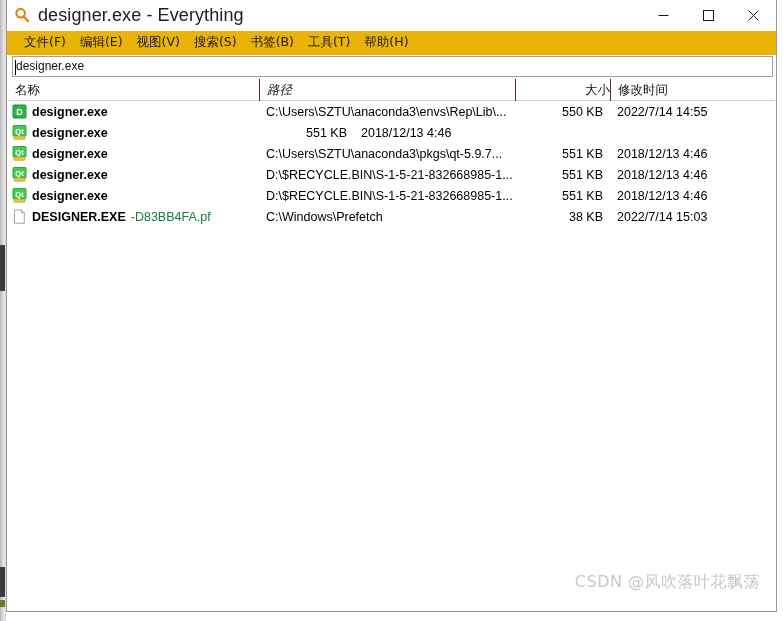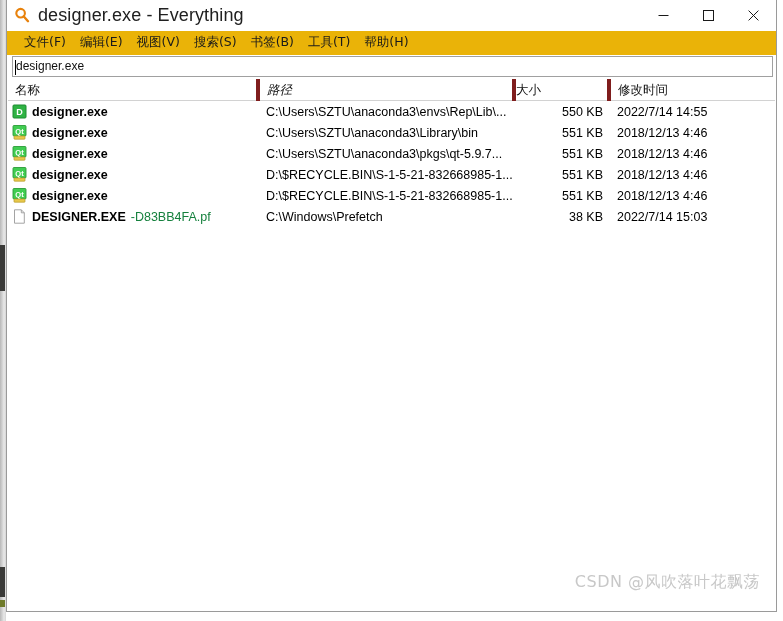--- a/index.html
+++ b/index.html
@@ -147,27 +147,27 @@
   .col {
     position: relative;
     height: 22px;
     display: flex;
     align-items: center;
     font-size: 12.5px;
     color: #101010;
     font-family: "DejaVu Sans", "Liberation Sans", sans-serif;
     white-space: nowrap;
     cursor: default;
-    border-right: 4px solid #7f1d1d;
+    border-right: 1px solid #7f1d1d;
     padding-left: 7px;
     overflow: hidden;
   }
   .col.c-name { width: 252px; }
   .col.c-path { width: 256px; font-style: italic; }
-  .col.c-size { width: 95px; padding-left: 0; }
+  .col.c-size { width: 95px; justify-content: flex-end; padding-left: 0; }
   .col.c-date { width: 160px; border-right: none; }
 
   
   .results {
     flex: 1 1 auto;
     position: relative;
     background: #ffffff;
     overflow: hidden;
   }
   .row {
@@ -331,21 +331,20 @@
             <svg width="15" height="15" viewBox="0 0 15 15">
               <rect x="1" y="0.5" width="13" height="10.5" rx="1" fill="#41cd52"></rect>
               <rect x="1" y="0.5" width="13" height="10.5" rx="1" fill="none" stroke="#2b9b38" stroke-width="0.9"></rect>
               <text x="7.5" y="8.6" font-family="Liberation Sans, sans-serif" font-size="7.5" font-weight="bold" fill="#ffffff" text-anchor="middle">Qt</text>
               <rect x="2" y="11" width="11" height="3.2" rx="0.6" fill="#e8c84a"></rect>
               <rect x="2" y="11" width="11" height="3.2" rx="0.6" fill="none" stroke="#b59a28" stroke-width="0.7"></rect>
             </svg>
           </span>
           <span class="fname">designer.exe</span>
         </div>
-        <div class="cell path">C:\Users\SZTU\anaconda3\Library\bin</div>
         <div class="cell size">551 KB</div>
         <div class="cell date">2018/12/13 4:46</div>
       </div>
 
       <div class="row">
         <div class="cell name">
           <span class="ficon">
             <svg width="15" height="15" viewBox="0 0 15 15">
               <rect x="1" y="0.5" width="13" height="10.5" rx="1" fill="#41cd52"></rect>
               <rect x="1" y="0.5" width="13" height="10.5" rx="1" fill="none" stroke="#2b9b38" stroke-width="0.9"></rect>

